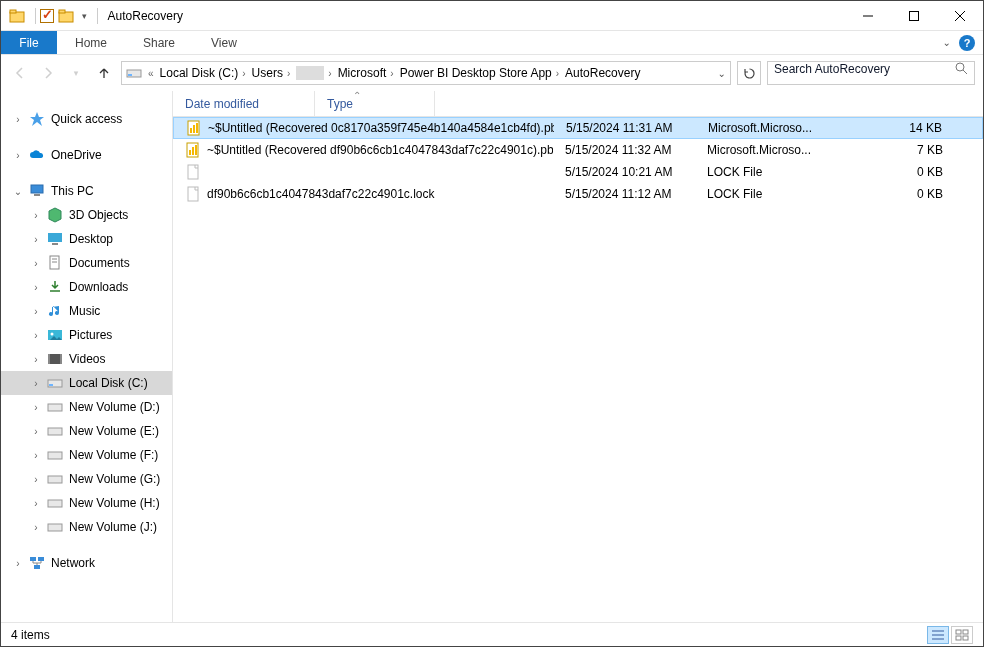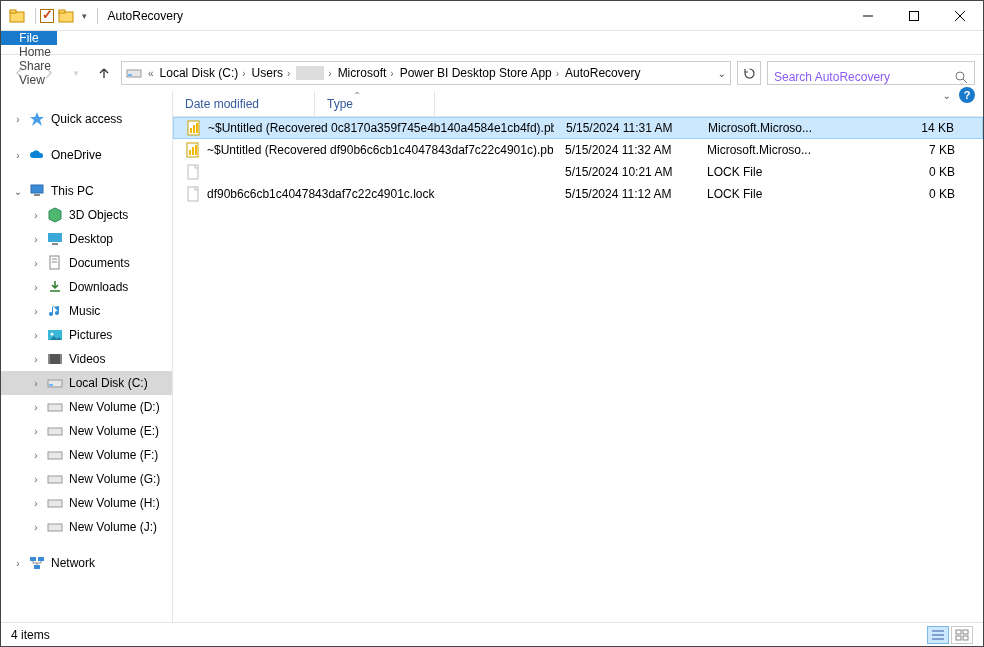--- a/index.html
+++ b/index.html
@@ -9,35 +9,35 @@
 .tb-icon { width: 16px; height: 16px; margin-right: 6px; }
 .tb-sep { width: 1px; height: 16px; background: #ccc; margin: 0 4px; }
 .tb-check { width: 14px; height: 14px; border: 1px solid #b07000; position: relative; margin-right: 4px;}
 .tb-check::after { content:"✓"; color:#d84315; position:absolute; top:-3px; left:1px; font-size:13px; font-weight:bold;}
 .tb-dd { color:#555; font-size:9px; margin-left:2px; margin-right:6px;}
 .tb-title { margin-left: 6px; }
 .winbtns { margin-left: auto; display: flex; }
 .winbtn { width: 46px; height: 30px; display:flex; align-items:center; justify-content:center; }
 .winbtn svg { width:12px; height:12px; }
 
-.ribbonbar { height: 24px; display: flex; align-items: stretch; border-bottom: 1px solid #e5e5e5; flex-direction: column; }
+.ribbonbar { height: 24px; display: flex; align-items: stretch; border-bottom: 1px solid #e5e5e5; }
 .filebtn { background:#1979ca; color:#fff; width:56px; display:flex; align-items:center; justify-content:center; }
 .tab { padding: 0 18px; display:flex; align-items:center; color:#444; }
 .rib-right { margin-left:auto; display:flex; align-items:center; padding-right:8px; gap:8px;}
 .help-ic { width:16px; height:16px; background:#1979ca; border-radius:50%; color:#fff; display:flex; align-items:center; justify-content:center; font-weight:bold; font-size:11px;}
 
 .addrbar { height: 36px; display:flex; align-items:center; padding: 0 8px; gap:6px; }
 .navbtn { width:22px; height:22px; display:flex;align-items:center;justify-content:center; opacity:.4;}
 .navbtn.enabled{opacity:1;}
 .addrbox { flex:1; height:24px; border:1px solid #ccc; display:flex; align-items:center; padding:0 4px; gap:4px; overflow:hidden;}
 .addrbox .seg { display:flex; align-items:center; gap:2px; white-space:nowrap;}
 .addrbox .chev { color:#666; font-size:10px; padding:0 2px;}
 .addrend { margin-left:auto; display:flex; gap:4px; align-items:center;}
 .refresh { width:24px; height:24px; border:1px solid #ccc; display:flex; align-items:center; justify-content:center;}
-.searchbox { width:208px; height:24px; border:1px solid #ccc; display:flex; align-items:flex-end; padding:0 6px; color:#8b5cf6; }
+.searchbox { width:208px; height:24px; border:1px solid #ccc; display:flex; align-items:flex-start; padding:0 6px; color:#0f172a; }
 .searchbox span{flex:1;}
 
 .mainarea { display:flex; height: calc(100% - 30px - 24px - 36px - 24px); }
 
 .navpane { width:172px; border-right:1px solid #e5e5e5; padding-top:16px; overflow:hidden;}
 .navitem { height:24px; display:flex; align-items:center; padding-left:12px; gap:6px; white-space:nowrap;}
 .navitem.child { padding-left:30px; }
 .navitem.sel { background:#d8d8d8; }
 .exp { width:10px; font-size:10px; color:#666; display:inline-block; text-align:center;}
 .navitem .lbl {}
@@ -50,21 +50,21 @@
 .colh.type{width:120px;}
 .colh.size{flex:1;}
 .sort-arrow{position:absolute; left:180px; top:-1px; font-size:10px; color:#888;}
 
 .filerow { height:22px; display:flex; align-items:center;}
 .filerow.sel { background:#cce8ff; border:1px solid #99d1ff; }
 .filerow .c { padding-left:12px; overflow:hidden; text-overflow:ellipsis; white-space:nowrap;}
 .filerow .c.name{width:380px; display:flex; align-items:center; gap:6px;}
 .filerow .c.date{width:142px;}
 .filerow .c.type{width:120px;}
-.filerow .c.size{flex:1; text-align:right; padding-right:28px;}
+.filerow .c.size{flex:1; text-align:right; padding-right:40px;}
 
 .statusbar { position:absolute; bottom:0; left:0; right:0; height:24px; border-top:1px solid #e5e5e5; display:flex; align-items:center; padding:0 10px;gap:26px;}
 .viewbtns { margin-left:auto; display:flex; gap:2px;}
 .viewbtn { width:22px; height:18px; border:1px solid #ccc; display:flex; align-items:center; justify-content:center;}
 .viewbtn.active{ background:#cce8ff; border-color:#7ab8e8;}
 
 .ic16{width:16px;height:16px;flex-shrink:0;}
 </style>
 </head>
 <body>

